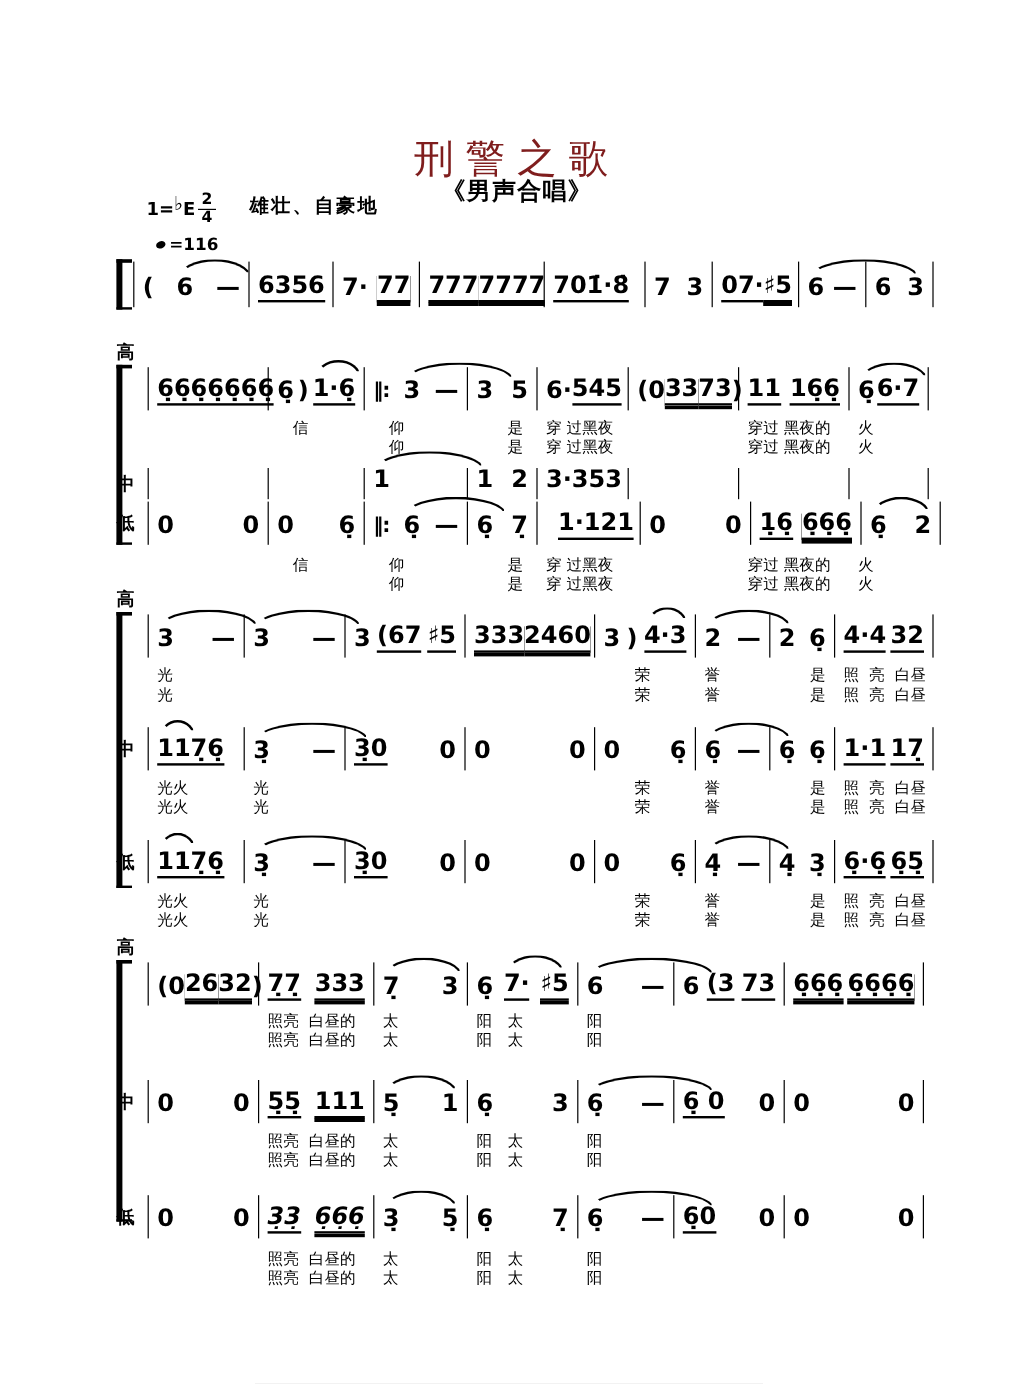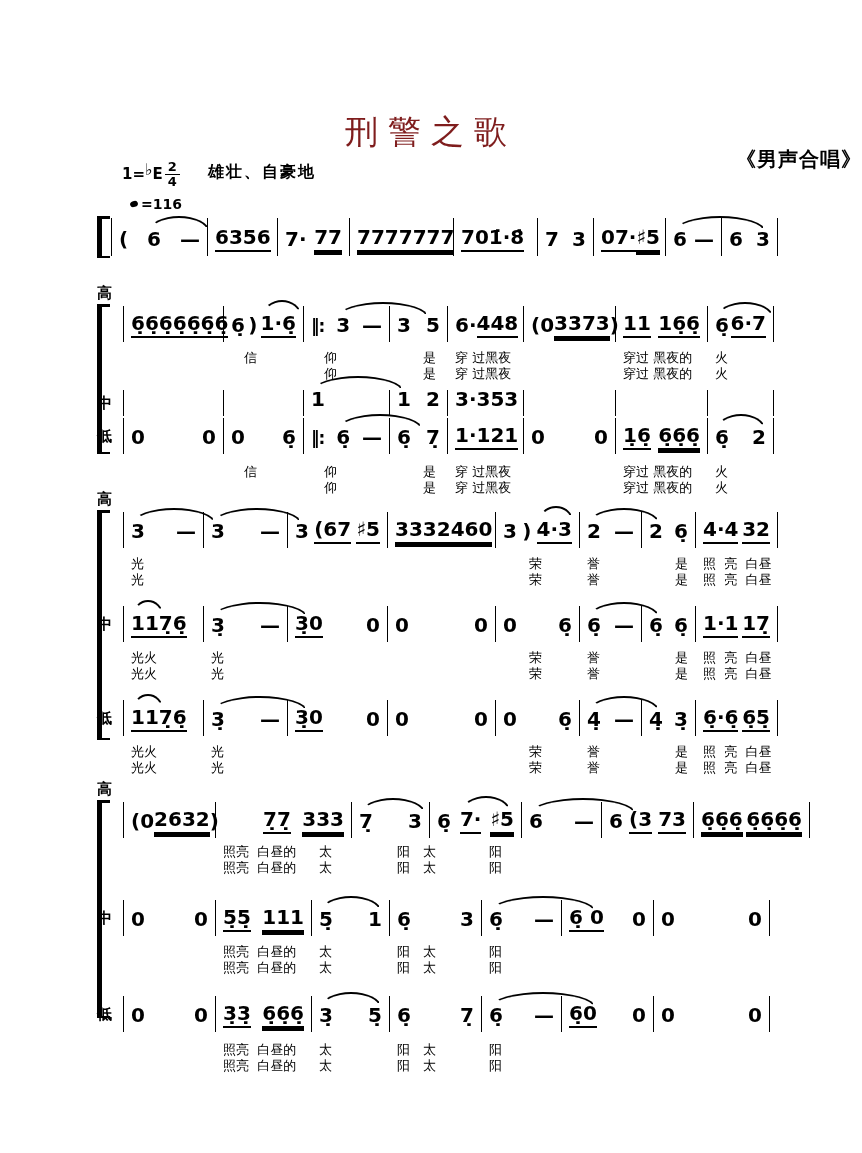--- a/index.html
+++ b/index.html
@@ -1,21 +1,21 @@
 <!DOCTYPE html>
 <html><head>
 <meta charset="utf-8">
 <style>
   html,body{margin:0;padding:0;background:#e8e8e8;}
   body{font-family:"DejaVu Sans",sans-serif;}
   .sheet{position:relative;width:862px;height:1153px;background:#ffffff;margin:0 auto;overflow:hidden;color:#000;}
   
   .title{position:absolute;top:110px;left:0;width:100%;text-align:center;font-family:"DejaVu Serif",serif;
          font-size:33px;color:#7f1d1d;letter-spacing:10px;}
-  .subtitle{position:absolute;top:146px;left:0;width:100%;text-align:right;font-weight:bold;font-size:20px;letter-spacing:1px;}
+  .subtitle{position:absolute;top:146px;left:0;width:100%;text-align:center;font-weight:bold;font-size:20px;letter-spacing:1px;}
   .keyblock{position:absolute;left:122px;top:160px;font-weight:bold;font-size:15px;display:flex;align-items:center;}
   .keyblock .flat{transform:translateY(-5px);display:inline-block;font-size:16px;}
   .frac{display:inline-flex;flex-direction:column;align-items:center;margin-left:2px;font-size:13px;line-height:1.05;}
   .frac .den{border-top:1.3px solid #000;padding:0 3px;}
   .frac .num{padding:0 3px;}
   .tempotext{position:absolute;left:208px;top:162px;font-weight:bold;font-size:16px;letter-spacing:2px;}
   .bpm{position:absolute;left:130px;top:196px;font-weight:bold;font-size:14px;display:flex;align-items:center;gap:3px;}
   .notehead{display:inline-block;width:8px;height:6px;background:#000;border-radius:50%;transform:rotate(-20deg);}
   .credits{position:absolute;left:657px;top:158px;font-weight:bold;font-size:15px;line-height:1.75;white-space:pre;}
   .footer{position:absolute;top:1066px;left:0;width:100%;text-align:center;font-size:14px;}
@@ -126,21 +126,21 @@
               <span class="tok rep"><span class="t">‖:</span></span>
               <span class="tok"><span class="t">3</span><i class="arc" style="width: 86px;"></i></span>
               <span class="tok"><span class="t">—</span></span>
             </div>
             <div class="measure" style="width: 58px; height: 36px;">
               <span class="tok"><span class="t">3</span></span>
               <span class="tok"><span class="t">5</span></span>
             </div>
             <div class="measure" style="width: 76px; height: 36px;">
               <span class="tok"><span class="t">6·</span></span>
-              <span class="tok"><span class="t u1">448</span></span>
+              <span class="tok"><span class="t u1">545</span></span>
             </div>
             <div class="measure" style="width: 92px; height: 36px;">
               <span class="tok"><span class="t">(0</span></span>
               <span class="tok"><span class="t u2">33</span></span>
               <span class="tok"><span class="t u2">73</span></span>
               <span class="tok"><span class="t">)</span></span>
             </div>
             <div class="measure" style="width: 92px; height: 36px;">
               <span class="tok"><span class="t u1">11</span></span>
               <span class="tok"><span class="t u1">16̣6̣</span></span>
@@ -204,21 +204,21 @@
             </div>
             <div class="measure" style="width: 86px; height: 36px;">
               <span class="tok rep"><span class="t">‖:</span></span>
               <span class="tok"><span class="t">6̣</span><i class="arc" style="width: 80px;"></i></span>
               <span class="tok"><span class="t">—</span></span>
             </div>
             <div class="measure" style="width: 58px; height: 36px;">
               <span class="tok"><span class="t">6̣</span></span>
               <span class="tok"><span class="t">7̣</span></span>
             </div>
-            <div class="measure" style="width: 76px; height: 36px;">
+            <div class="measure" style="width: 76px; height: 36px; margin-left: 10px;">
               <span class="tok"><span class="t u1">1·121</span></span>
             </div>
             <div class="measure" style="width: 92px; height: 36px;">
               <span class="tok"><span class="t">0</span></span>
               <span class="tok"><span class="t">0</span></span>
             </div>
             <div class="measure" style="width: 92px; height: 36px;">
               <span class="tok"><span class="t u1">1̣6̣</span></span>
               <span class="tok"><span class="t u2">6̣6̣6̣</span></span>
             </div>
@@ -427,21 +427,21 @@
         <div class="bracket" style="top: 12px; height: 218px;"></div>
         <div class="vrow" style="margin-top: 14px;">
           <span class="vlabel top" style="width: 26px;">高</span>
           <div class="measures">
             <div class="measure" style="width: 92px; height: 36px;">
               <span class="tok"><span class="t">(0</span></span>
               <span class="tok"><span class="t u2">26</span></span>
               <span class="tok"><span class="t u2">32</span></span>
               <span class="tok"><span class="t">)</span></span>
             </div>
-            <div class="measure" style="width: 96px; height: 36px; margin-left: 40px;">
+            <div class="measure" style="width: 96px; height: 36px;">
               <span class="tok"><span class="t u1">7̣7̣</span></span>
               <span class="tok"><span class="t u2">333</span></span>
             </div>
             <div class="measure" style="width: 78px; height: 36px;">
               <span class="tok"><span class="t">7̣</span><i class="arc" style="width: 60px;"></i></span>
               <span class="tok"><span class="t">3</span></span>
             </div>
             <div class="measure" style="width: 92px; height: 36px;">
               <span class="tok"><span class="t">6̣</span></span>
               <span class="tok"><span class="t u1">7·</span><i class="arc" style="width: 44px;"></i></span>
@@ -531,21 +531,21 @@
           <div class="lcell" style="width: 92px;"></div>
           <div class="lcell" style="width: 116px;"></div>
         </div>
         <div class="vrow" style="margin-top: 20px;">
           <span class="vlabel" style="width: 26px;">低</span>
           <div class="measures">
             <div class="measure" style="width: 92px; height: 36px;">
               <span class="tok"><span class="t">0</span></span>
               <span class="tok"><span class="t">0</span></span>
             </div>
-            <div class="measure" style="width: 96px; height: 36px;">
+            <div class="measure" style="width: 96px; height: 36px; font-style: italic;">
               <span class="tok"><span class="t u1">3̣3̣</span></span>
               <span class="tok"><span class="t u2">6̣6̣6̣</span></span>
             </div>
             <div class="measure" style="width: 78px; height: 36px;">
               <span class="tok"><span class="t">3̣</span><i class="arc" style="width: 56px;"></i></span>
               <span class="tok"><span class="t">5̣</span></span>
             </div>
             <div class="measure" style="width: 92px; height: 36px;">
               <span class="tok"><span class="t">6̣</span></span>
               <span class="tok"><span class="t">7̣</span></span>

